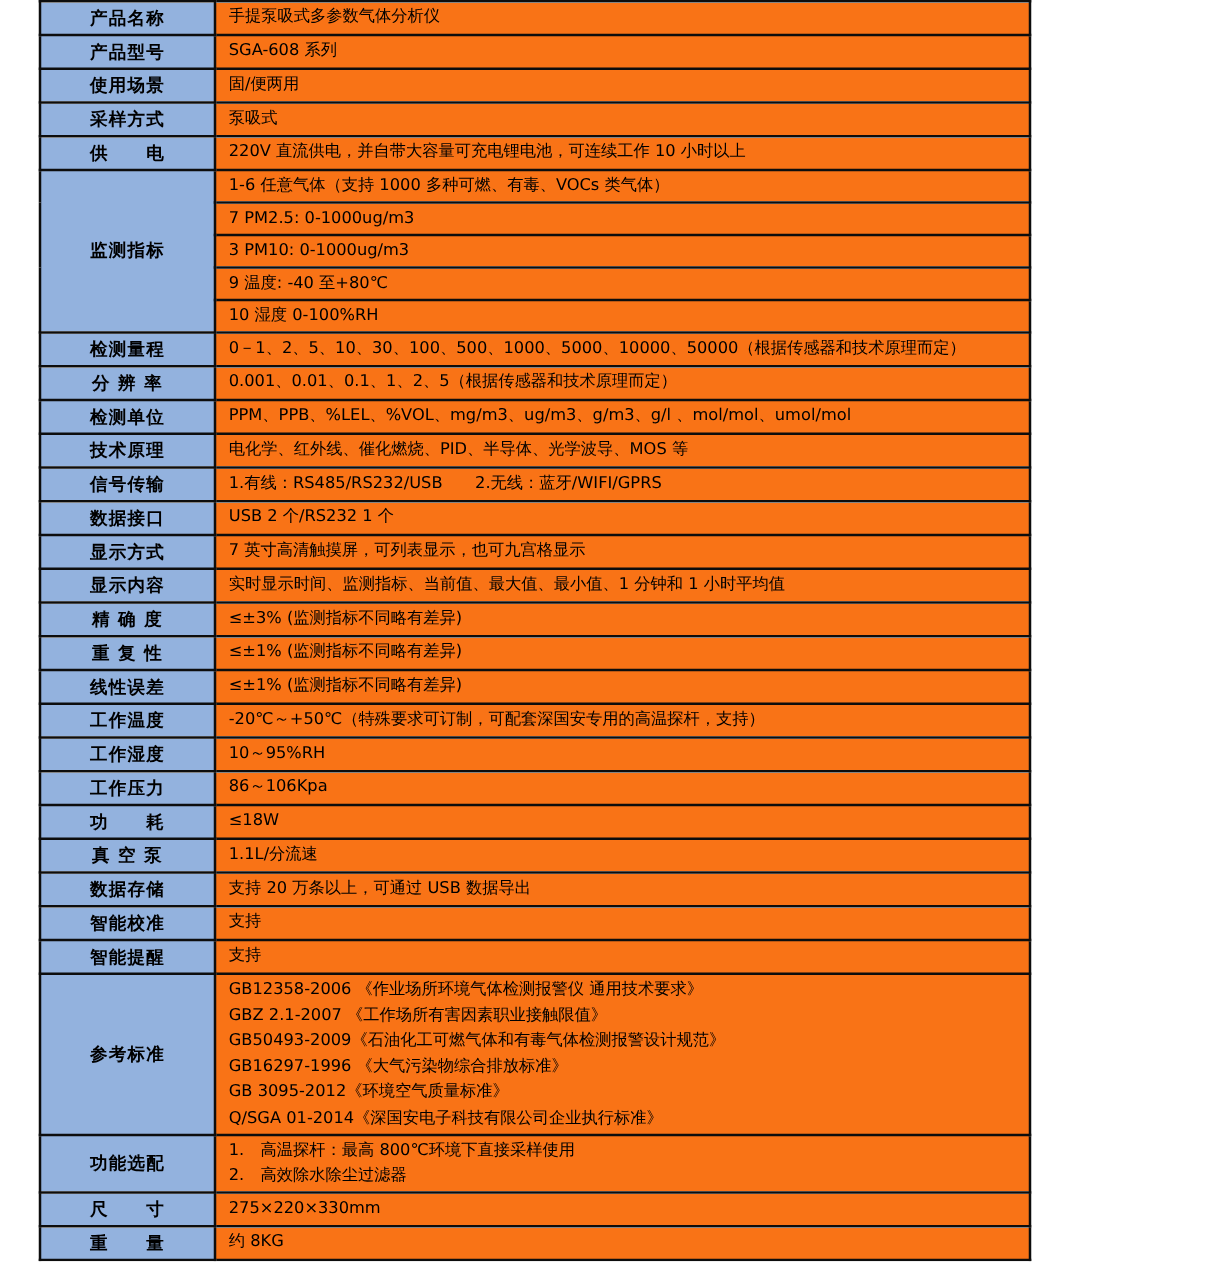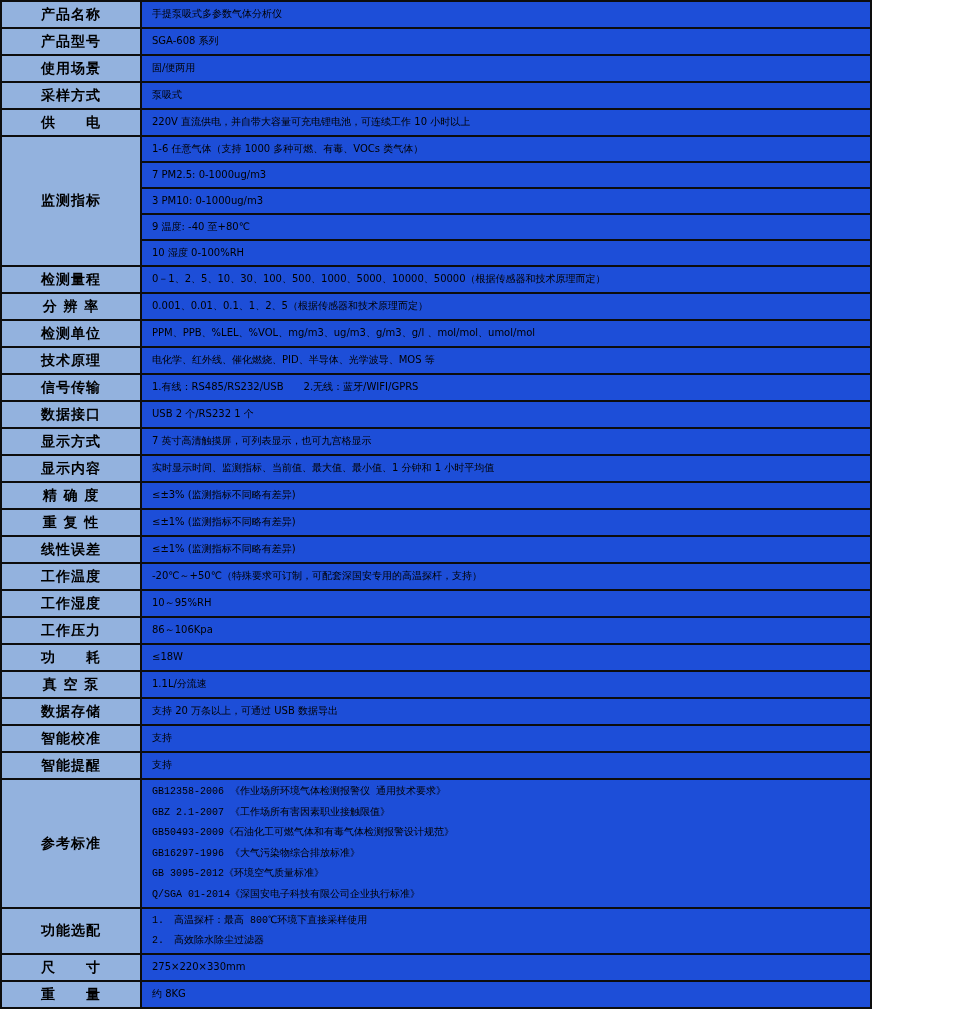--- a/index.html
+++ b/index.html
@@ -1,51 +1,52 @@
 <!DOCTYPE html>
 <html lang="zh"><head>
 <meta charset="utf-8">
 <style>
   * { box-sizing: border-box; }
   html, body { margin: 0; padding: 0; background: #ffffff; }
   body { font-family: "DejaVu Sans", sans-serif; color: #000; }
 
   table.spec {
-    width: 872px;
+    width: 794px;
     border-collapse: collapse;
     table-layout: fixed;
+    margin-left: 31px;
   }
   col.c-label { width: 140px; }
 
   td {
     border: 2px solid #0d0d0d;
     vertical-align: middle;
     overflow: hidden;
   }
   td.lbl {
     background: #93b2de;
     font-weight: bold;
     font-size: 14px;
     text-align: center;
     letter-spacing: 1px;
     padding: 0 2px;
   }
   td.val {
-    background: #1d4ed8;
-    font-size: 10px;
+    background: #f97316;
+    font-size: 13px;
     padding: 2px 8px 2px 10px;
     line-height: 1.45;
   }
 
   tr.r  { height: 27px; }   
   tr.m  { height: 26px; }   
   tr.standards { height: 126px; }
   tr.options   { height: 42px;  }
 
-  td.val .ln { line-height: 20.5px; white-space: nowrap; font-family: Liberation Mono, monospace; }
+  td.val .ln { line-height: 20.5px; white-space: nowrap; }
   tr.options td.val .ln { line-height: 20px; }
 </style>
 </head>
 <body>
 
 <table class="spec">
   <colgroup>
       <col class="c-label">
       <col>
     </colgroup>

